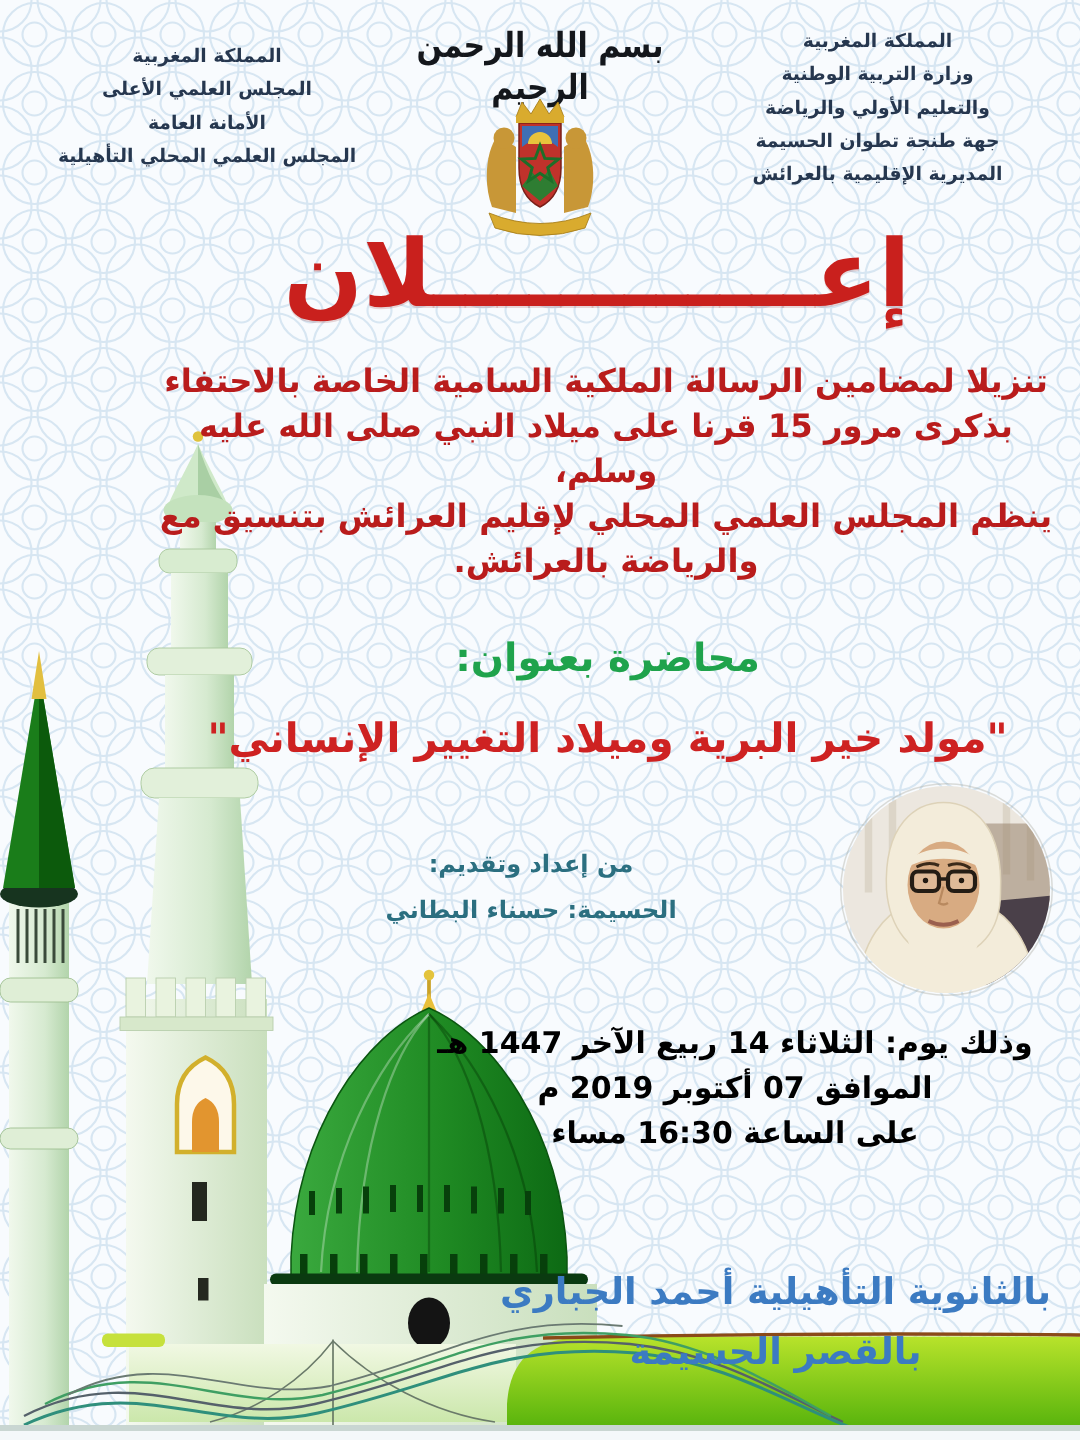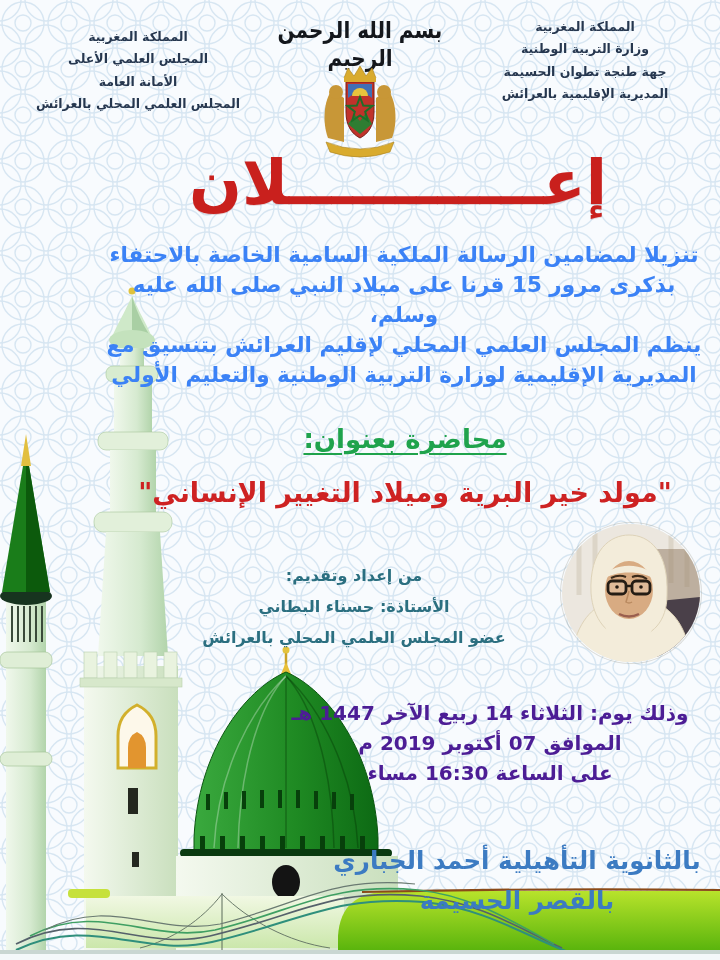--- a/index.html
+++ b/index.html
@@ -22,38 +22,38 @@
     color:#14171c;letter-spacing:-0.5px;transform:scaleY(1.15);
   }
   #coat-of-arms{position:absolute;left:318px;top:64px;z-index:2;}
   #main-title{
     left:0;top:146px;width:720px;font-size:62px;font-weight:bold;color:#c9201d;
     text-shadow:0 1px 0 rgba(120,0,0,0.15);
     margin-left:38px;
   }
   #body-text{
     left:104px;top:240px;width:600px;font-size:21.5px;font-weight:bold;
-    color:#3b82f6;line-height:30px;
+    color:#b91c1c;line-height:30px;
   }
   #lecture-heading{
     left:110px;top:424px;width:590px;font-size:26px;font-weight:bold;color:#1fa34c;
   }
-  #lecture-heading span{text-decoration:underline;text-underline-offset:5px;text-decoration-thickness:2px;}
+  #lecture-heading span{text-underline-offset:5px;text-decoration-thickness:2px;}
   #lecture-title{
     left:110px;top:477px;width:590px;font-size:27px;font-weight:bold;color:#ce2222;
   }
   #speaker-block{
     left:148px;top:560px;width:412px;font-size:16px;font-weight:bold;
     color:#2b6f80;line-height:31px;
   }
   #lecturer-photo{position:absolute;left:561px;top:523px;z-index:2;border-radius:50%;
     box-shadow:0 0 0 1px rgba(160,160,150,0.35);}
   #schedule-block{
-    left:268px;top:698px;width:444px;font-size:20px;font-weight:bold;
-    color:#4c1d95;line-height:30px;
+    left:268px;top:680px;width:444px;font-size:20px;font-weight:bold;
+    color:#000000;line-height:30px;
   }
   #location-block{
     left:318px;top:820px;width:398px;font-size:24.5px;font-weight:bold;
     color:#3c7bc2;line-height:40px;margin-top:21px;
   }
 </style>
 </head>
 <body>
 
 <svg class="layer" id="bg-pattern" viewBox="0 0 720 960" xmlns="http://www.w3.org/2000/svg" aria-hidden="true">
@@ -197,21 +197,21 @@
     <path d="M45,930 C110,896 158,936 220,924 C300,904 332,876 415,884" fill="none" stroke="#6a7a72" stroke-width="1.2"></path>
     <rect x="0" y="950" width="720" height="4" fill="#c9d6d2"></rect>
     <rect x="0" y="954" width="720" height="6" fill="#f4f8fa"></rect>
   </g>
 </svg>
 
 <div class="txt hdr" id="header-left" dir="rtl">
   <div>المملكة المغربية</div>
   <div>المجلس العلمي الأعلى</div>
   <div>الأمانة العامة</div>
-  <div>المجلس العلمي المحلي بالعرائش</div>
+  <div>المجلس العلمي المحلي التأهيلية</div>
 </div>
 
 <div class="txt" id="bismillah" dir="rtl">بسم الله الرحمن الرحيم</div>
 
 <svg id="coat-of-arms" width="84" height="96" viewBox="0 0 84 96" xmlns="http://www.w3.org/2000/svg" aria-hidden="true">
   <path d="M8,78 q34,14 68,0 l-4,10 q-30,10 -60,0 Z" fill="#d9ab2e" stroke="#a87f1c" stroke-width="0.6"></path>
   <path d="M14,26 C6,36 4,58 10,74 L26,78 L26,34 Z" fill="#c89737"></path>
   <circle cx="18" cy="28" r="7" fill="#c89737"></circle>
   <path d="M70,26 C78,36 80,58 74,74 L58,78 L58,34 Z" fill="#c89737"></path>
   <circle cx="66" cy="28" r="7" fill="#c89737"></circle>
@@ -220,42 +220,42 @@
   <path d="M34,32 A8,8 0 0 1 50,32 Z" fill="#e8c33c"></path>
   <polygon points="30,60 37,51 42,57 48,49 54,60 42,70" fill="#2e7d32"></polygon>
   <path d="M42,33 L45.2,41.6 L54.4,42 L47.2,47.7 L49.6,56.5 L42,51.5 L34.4,56.5 L36.8,47.7 L29.6,42 L38.8,41.6 Z" fill="none" stroke="#1d6e28" stroke-width="2"></path>
   <path d="M26,14 L30,4 L36,12 L42,2 L48,12 L54,4 L58,14 Z" fill="#d9ab2e" stroke="#a87f1c" stroke-width="0.6"></path>
   <rect x="26" y="13" width="32" height="5" fill="#d9ab2e"></rect>
 </svg>
 
 <div class="txt hdr" id="header-right" dir="rtl">
   <div>المملكة المغربية</div>
   <div>وزارة التربية الوطنية</div>
+  <div>والتعليم الأولي والرياضة</div>
   <div>جهة طنجة تطوان الحسيمة</div>
   <div>المديرية الإقليمية بالعرائش</div>
 </div>
 
 <div class="txt" id="main-title" dir="rtl">إعــــــــــــلان</div>
 
 <div class="txt" id="body-text" dir="rtl">
   <div>تنزيلا لمضامين الرسالة الملكية السامية الخاصة بالاحتفاء</div>
   <div>بذكرى مرور 15 قرنا على ميلاد النبي صلى الله عليه وسلم،</div>
   <div>ينظم المجلس العلمي المحلي لإقليم العرائش بتنسيق مع</div>
-  <div>المديرية الإقليمية لوزارة التربية الوطنية والتعليم الأولي</div>
+  <div>والرياضة بالعرائش.</div>
 </div>
 
 <div class="txt" id="lecture-heading" dir="rtl">
   <span>محاضرة بعنوان:</span>
 </div>
 <div class="txt" id="lecture-title" dir="rtl">"مولد خير البرية وميلاد التغيير الإنساني"</div>
 
 <div class="txt" id="speaker-block" dir="rtl">
   <div>من إعداد وتقديم:</div>
-  <div>الأستاذة: حسناء البطاني</div>
-  <div>عضو المجلس العلمي المحلي بالعرائش</div>
+  <div>الحسيمة: حسناء البطاني</div>
 </div>
 
 <svg id="lecturer-photo" width="140" height="140" viewBox="0 0 140 140" xmlns="http://www.w3.org/2000/svg" aria-hidden="true">
   <defs>
       <clipPath id="pc">
         <circle cx="70" cy="70" r="69"></circle>
       </clipPath>
     </defs>
   <g clip-path="url(#pc)">
     <rect width="140" height="140" fill="#ece7df"></rect>

